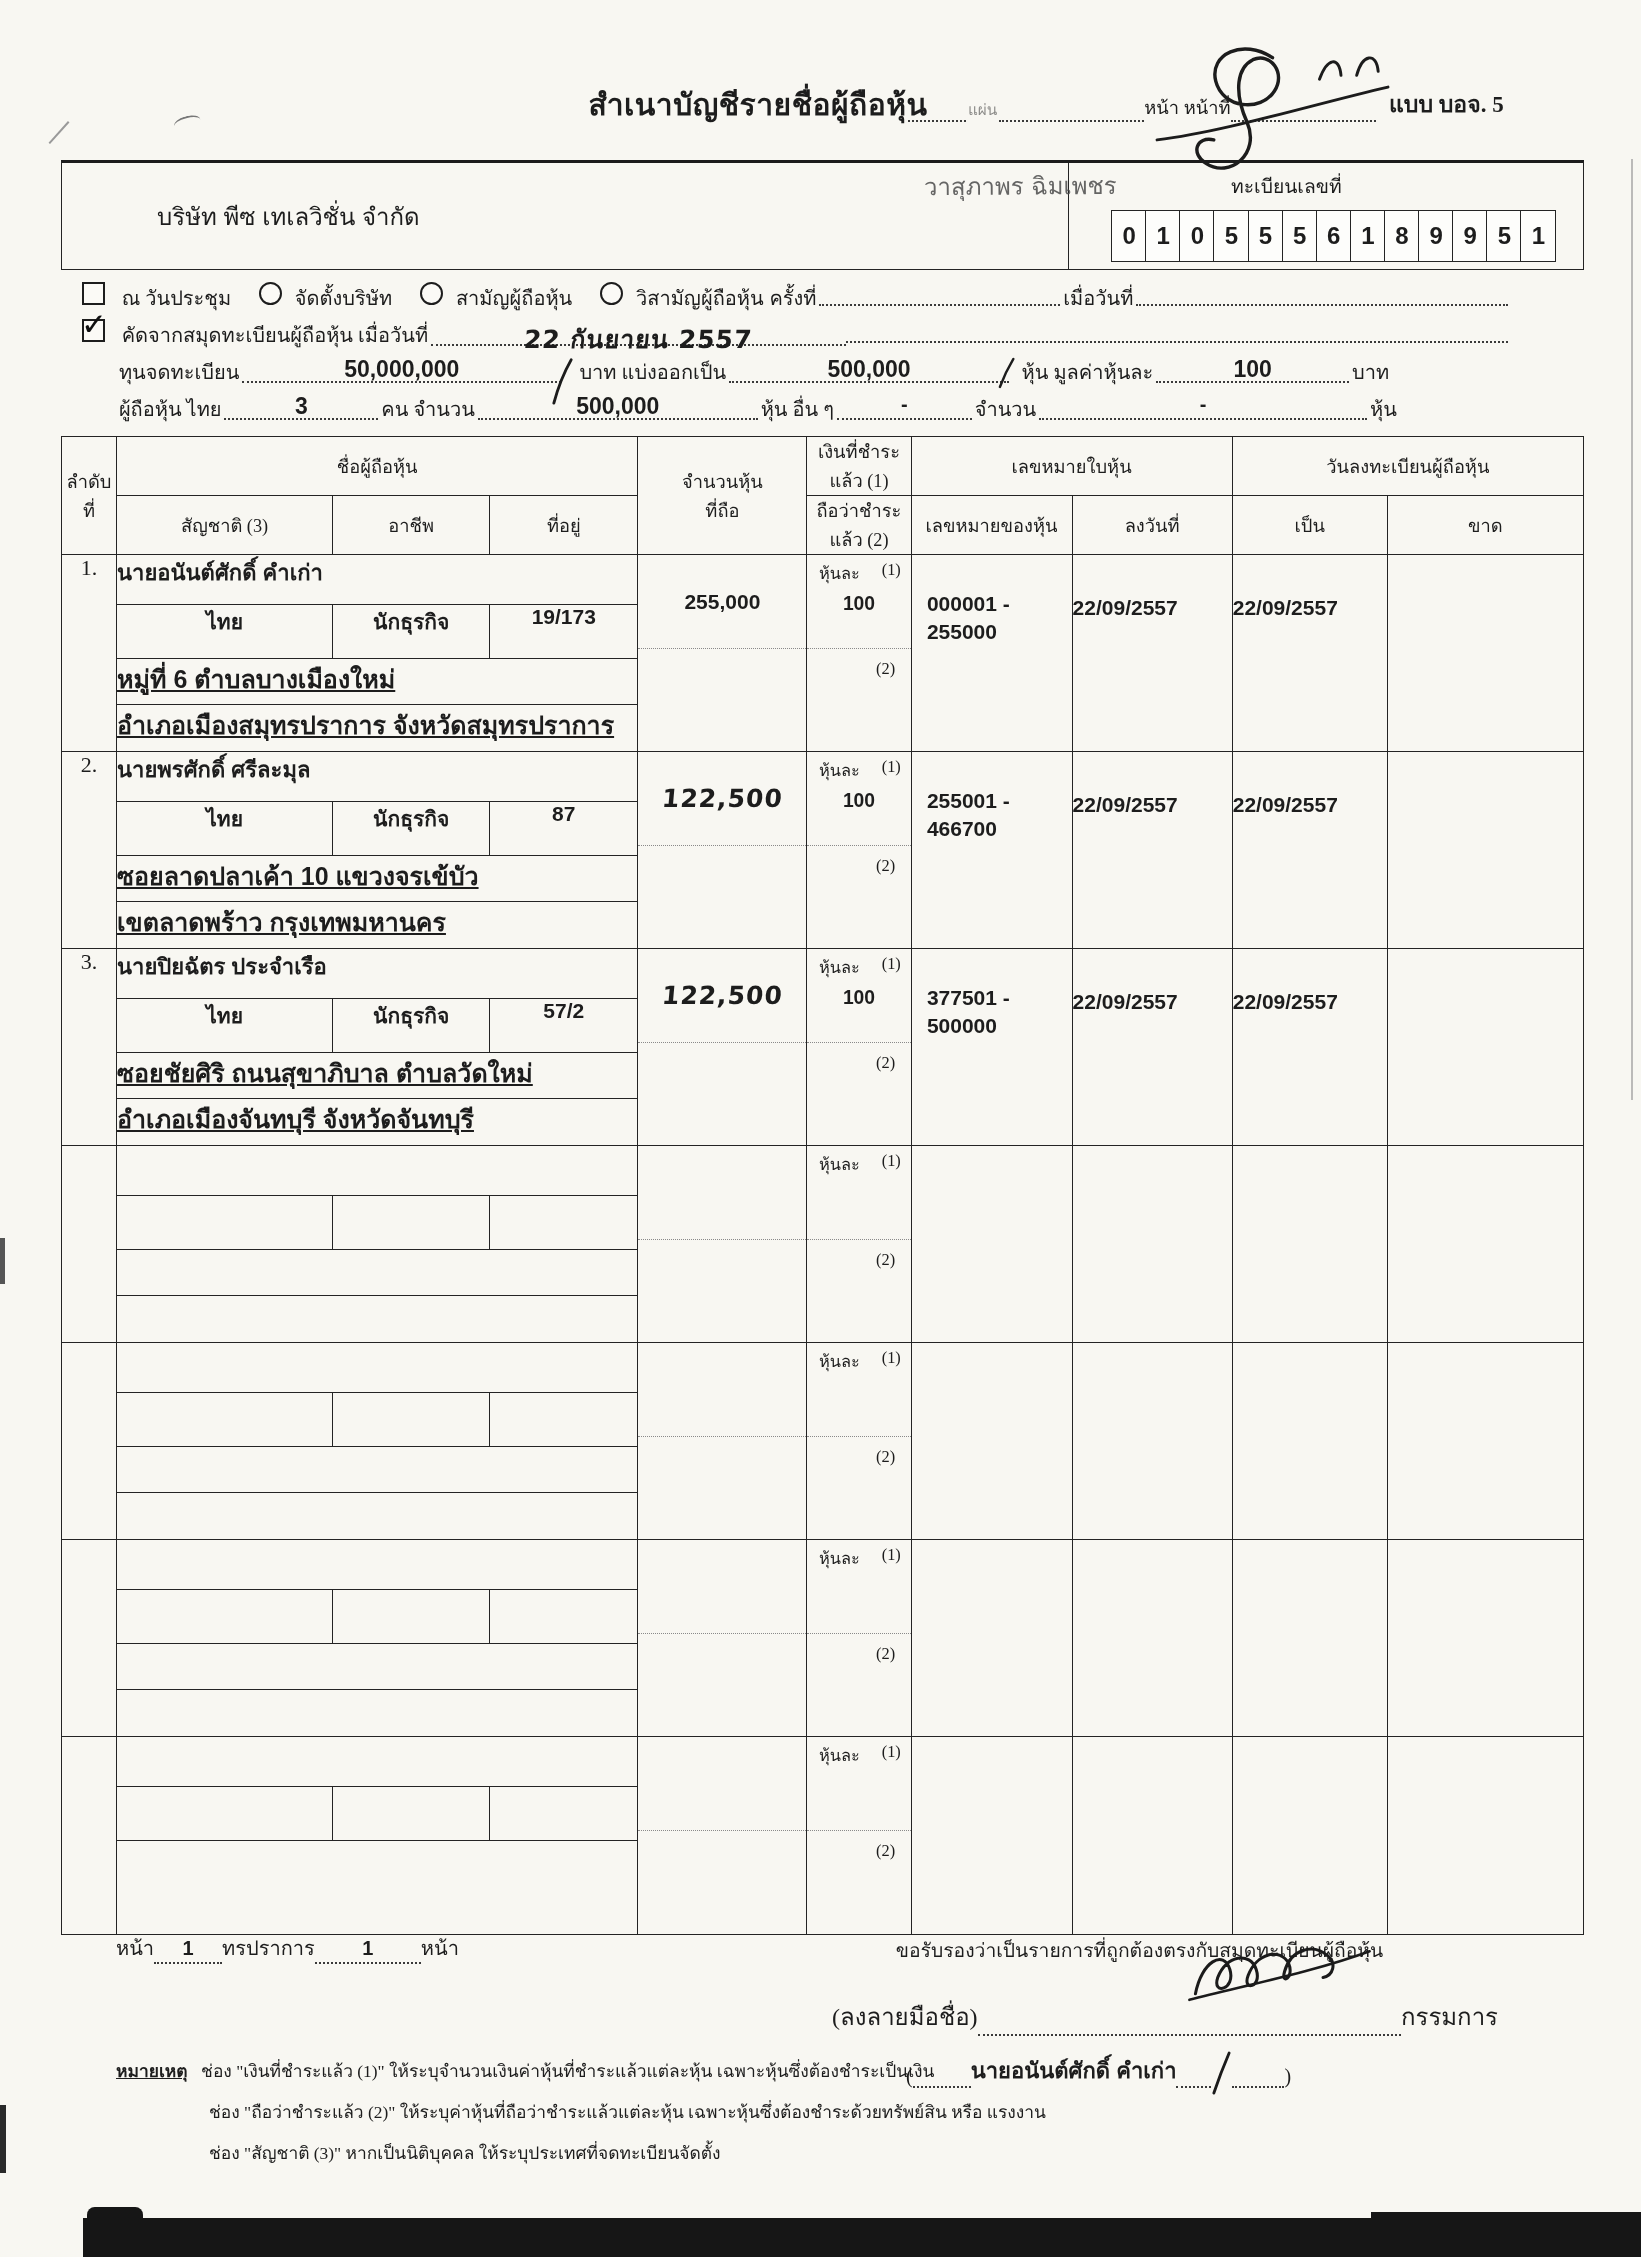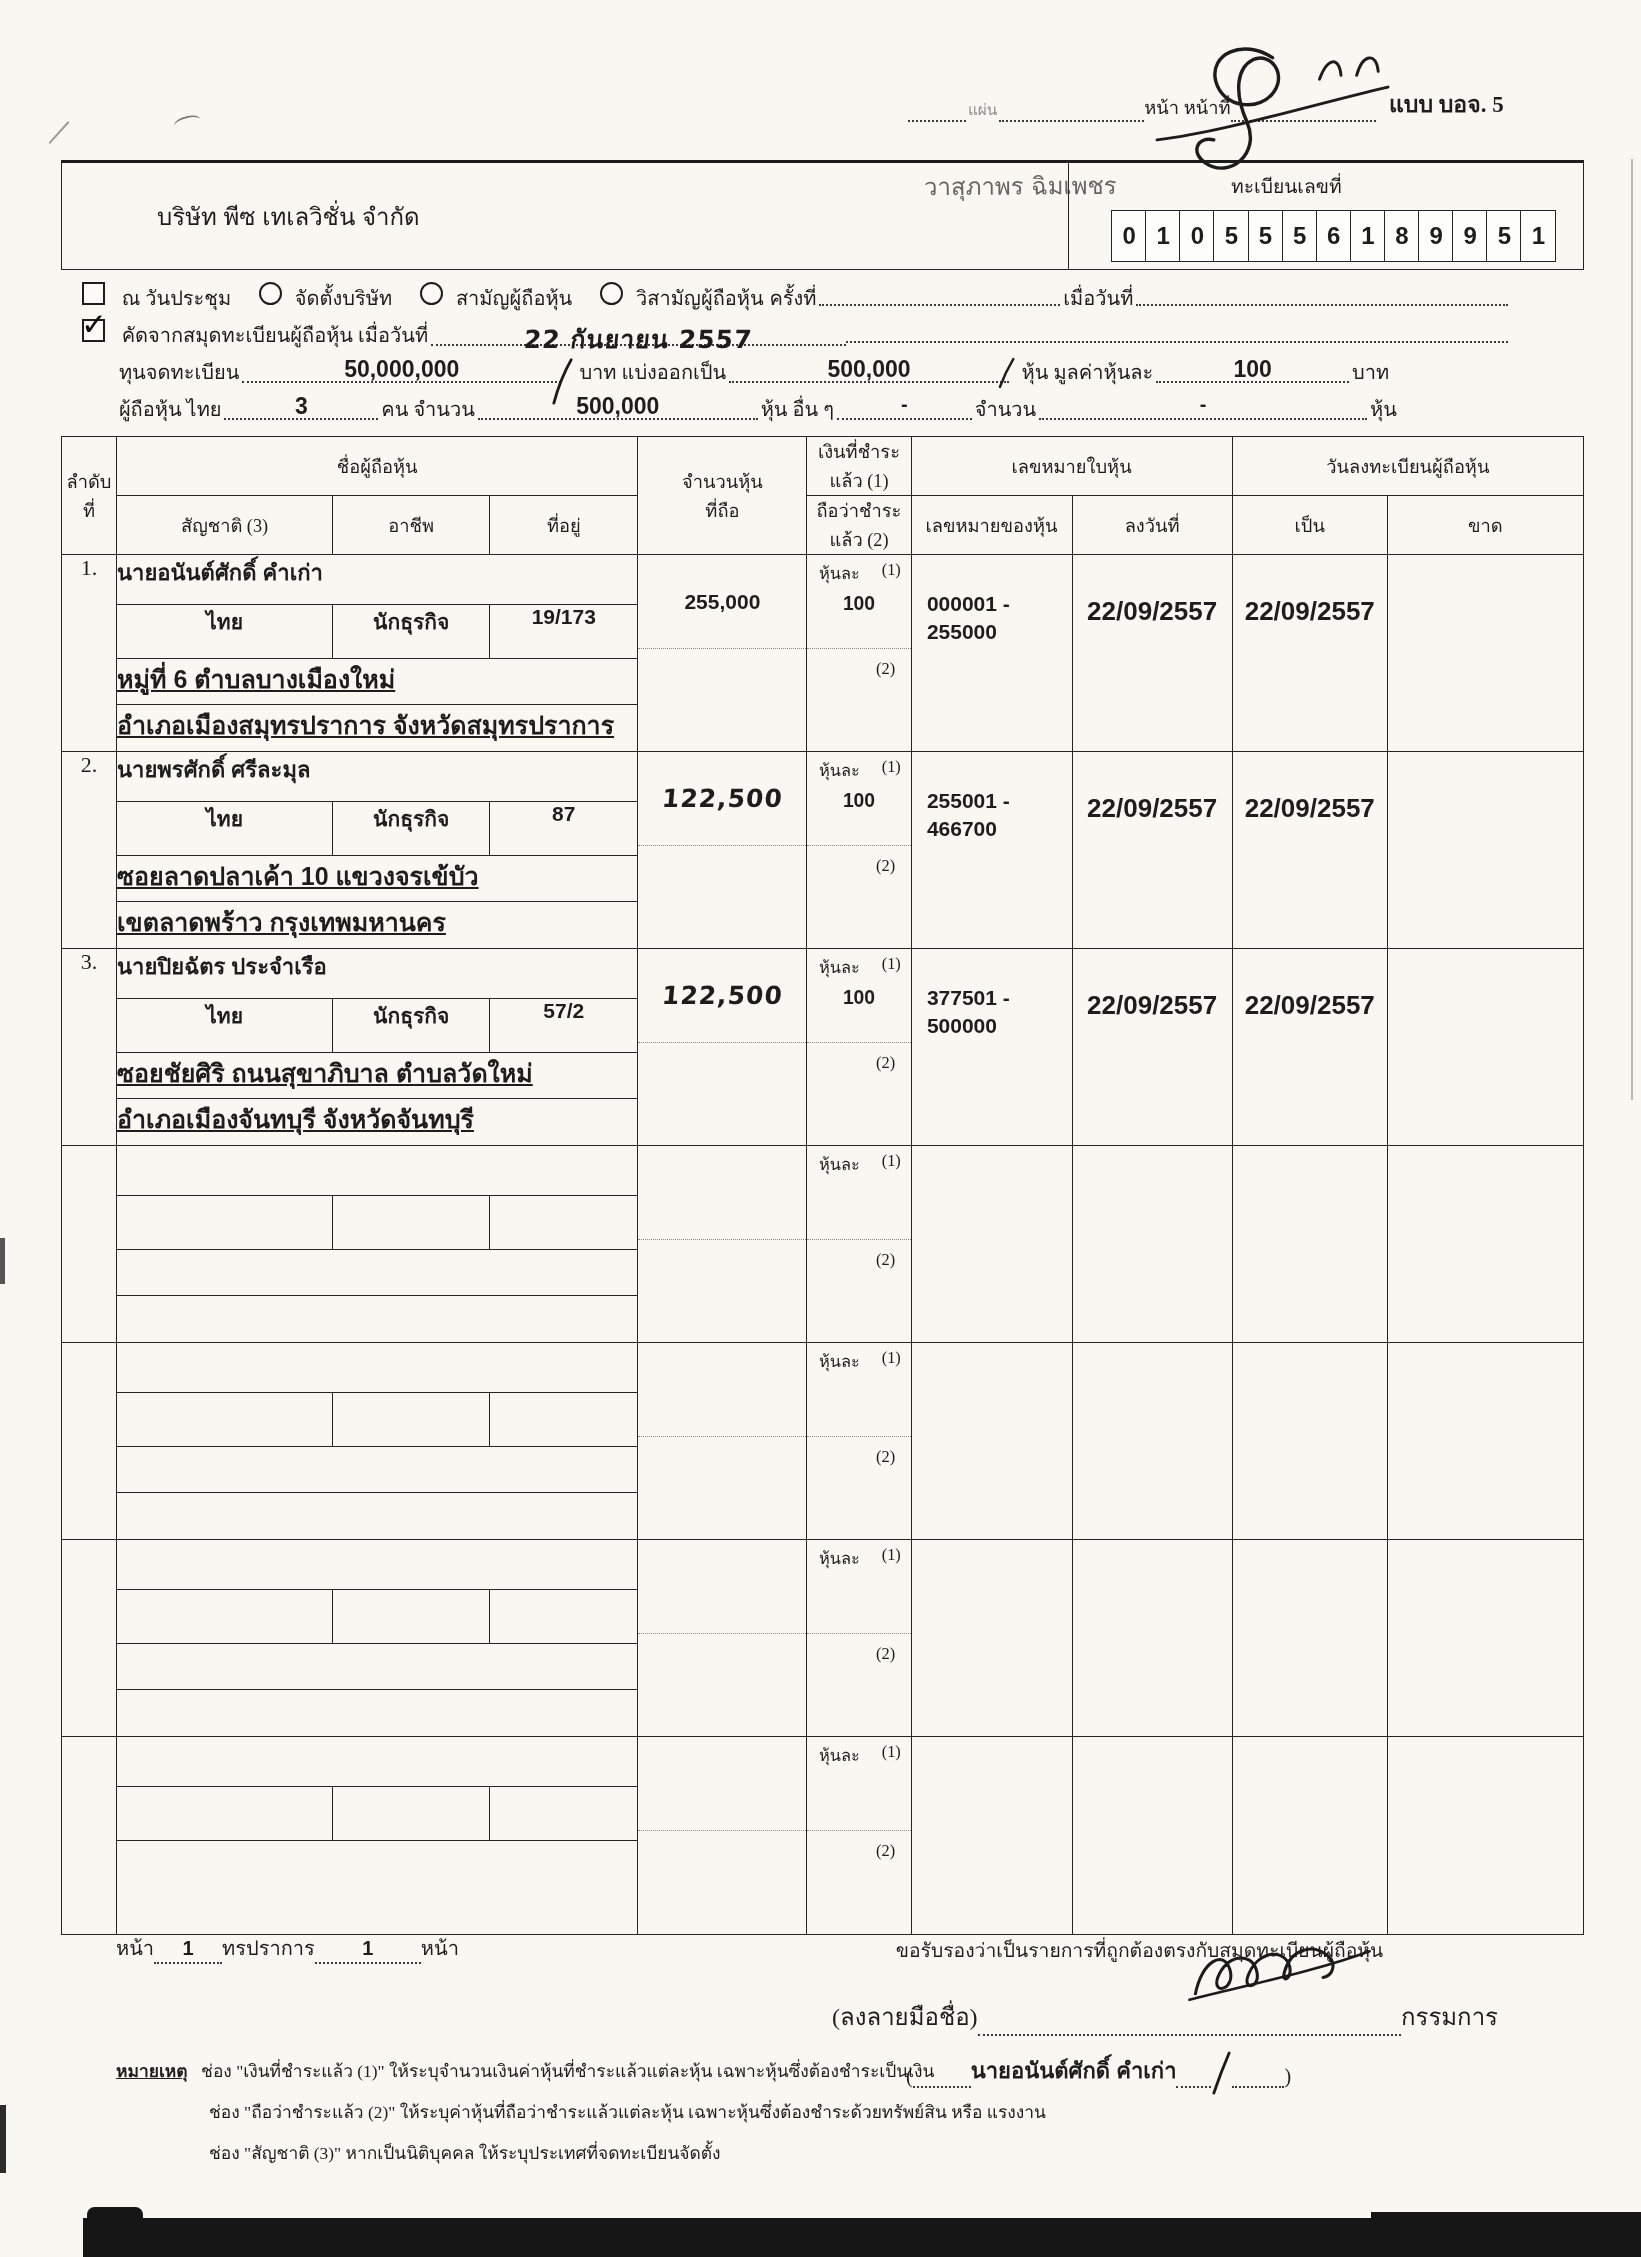--- a/index.html
+++ b/index.html
@@ -65,21 +65,21 @@
   td.c-addr2, td.c-addr3 { padding:5.8px 0 0 9.7px; font-size:25px;text-decoration:underline; }
   td.rel { position:relative; }
   .split { position:absolute; inset:0; display:flex; flex-direction:column; }
   .sp-top { height:93px; flex:none; display:flex; align-items:center; justify-content:center; font-size:21px; }
   .sp-bot { flex:1; border-top:1.9px dotted #8a8a8a; }
   .paid-top { flex-direction:column; align-items:stretch; justify-content:flex-start; }
   .paid-label { display:flex; justify-content:space-between; padding:4.8px 9.7px 0 11.6px; font-size:16.4px; }
   .paid-val { text-align:center; margin-top:7.7px; font-size:19.3px; }
   .paid-bot { text-align:right; padding:9.7px 15.4px 0 0; font-size:16.4px; }
   .certno { padding:35px 0 0 15.4px; font-size:21px; white-space:pre-line; line-height:1.35; text-align:left; }
-  .dateval { padding-top:41px; text-align:center; font-size:26px; }
+  .dateval { padding-top:41px; text-align:left; font-size:21px; }
   .hw-cell { font-size:25px; }
 
   
   .page-count { position:absolute; top:1929px; left:116px; display:flex; align-items:flex-end; font-size:20px; height:35px; }
   .certify { position:absolute; top:1935px; left:821px; width:637px; text-align:center; font-size:19.3px; }
   .sigline { position:absolute; top:2001px; left:832px; width:666px; display:flex; align-items:flex-end; font-size:24px; height:35px; }
   .sig-svg { position:absolute; left:1183px; top:1931px; width:193px; height:81px; }
   .nameline { position:absolute; top:2049px; left:906px; width:579px; display:flex; align-items:flex-end; font-size:20px; height:39px; }
   .signer { font-size:22px; }
   .notes { position:absolute; top:2051px; left:116px; width:1139px; font-size:17.4px; line-height:41px; }
@@ -95,20 +95,21 @@
   .edge-mark2 { left:0; top:1238px; width:4.8px; height:46px; background:#555; }
   .right-line { left:1631px; top:159px; width:1.9px; height:941px; background:#9a9a9a; opacity:.65; }
   .tl-curve { left:174px; top:116px; width:27px; height:11.6px; border-top:2.9px solid #777; border-radius:50%; transform:rotate(-14deg); }
   .tl-diag { left:58px; top:118px; width:1.9px; height:29px; background:#9a9a9a; transform:rotate(42deg); }
 </style>
 </head>
 <body>
 
 <div class="page">
 
+  <div class="title">สำเนาบัญชีรายชื่อผู้ถือหุ้น</div>
 
   <div class="header-right">
     <span class="dots" style="width:58px"></span>
     <span class="faint">แผ่น</span>
     <span class="dots" style="width:145px"></span>
     <span>หน้า หน้าที่</span>
     <span class="dots" style="width:145px"></span>
     <span class="form-code">แบบ บอจ. 5</span>
   </div>
 

